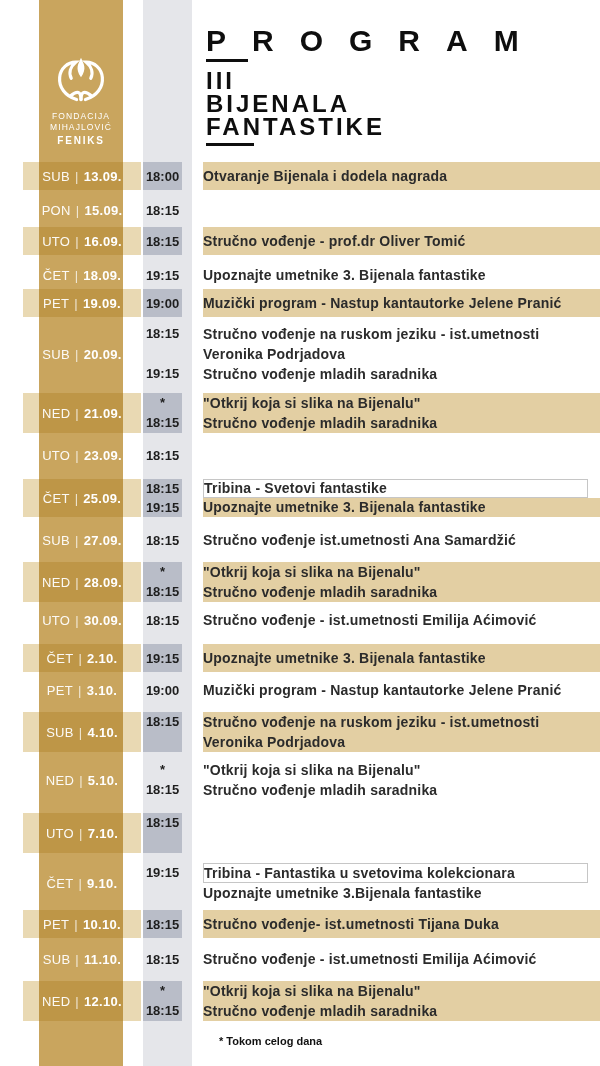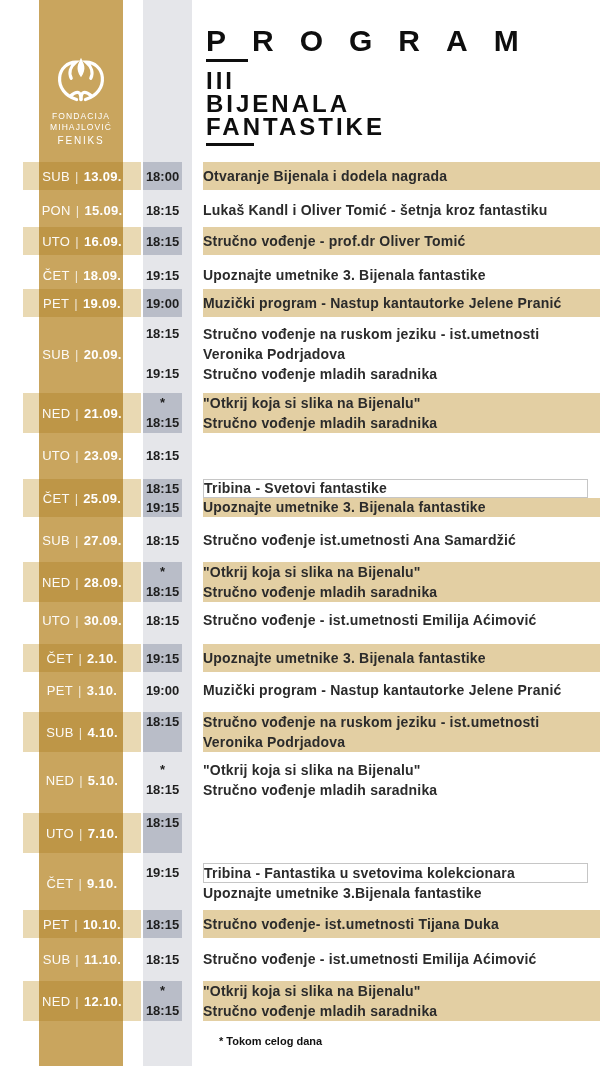--- a/index.html
+++ b/index.html
@@ -5,21 +5,21 @@
   html,body{margin:0;padding:0;background:#fff;}
   .page{position:relative;width:600px;height:1066px;background:#fff;overflow:hidden;
         font-family:"Liberation Sans","DejaVu Sans",sans-serif;}
   .goldbar{position:absolute;left:39px;top:0;width:84px;height:1066px;background:var(--gold_bar,#C9A55E);}
   .strip{position:absolute;left:143px;top:0;width:49px;height:1066px;background:var(--strip,#E5E6EA);}
 
   
   .logo{position:absolute;left:39px;top:56px;width:84px;text-align:center;color:#fff;}
   .logo svg{display:block;margin:0 auto 7px;}
   .l-f1{font-size:8.5px;letter-spacing:1.1px;font-weight:400;line-height:11px;}
-  .l-f3{font-size:10px;font-weight:400;letter-spacing:1.8px;margin-top:2px;line-height:12px;}
+  .l-f3{font-size:10px;font-weight:700;letter-spacing:1.8px;margin-top:2px;line-height:12px;}
 
   
   .title{position:absolute;left:206px;top:26px;color:#0e0e0e;}
   .t-main{font-size:30px;font-weight:800;letter-spacing:26px;line-height:30px;white-space:nowrap;}
   .t-ul{height:3px;background:#0e0e0e;margin-top:3px;width:42px;}
   .t-sub{font-size:24px;font-weight:800;letter-spacing:3px;line-height:23px;margin-top:7px;}
   .t-ul2{width:48px;margin-top:5px;}
 
   
   .row{position:absolute;left:0;width:600px;}
@@ -95,23 +95,20 @@
 
   <div class="row" style="top:196px;height:28px">
     <div class="datecell">
         <span class="day">PON</span>
         <span class="sep">|</span>
         <span class="dt">15.09.</span>
       </div>
     <div class="timecell">
         <div>18:15</div>
       </div>
-    <div class="desccell">
-        <div class="dline">Lukaš Kandl i Oliver Tomić - šetnja kroz fantastiku</div>
-      </div>
   </div>
 
   <div class="row hl" style="top:227px;height:28px">
     <div class="datecell">
         <span class="day">UTO</span>
         <span class="sep">|</span>
         <span class="dt">16.09.</span>
       </div>
     <div class="timecell">
         <div>18:15</div>

